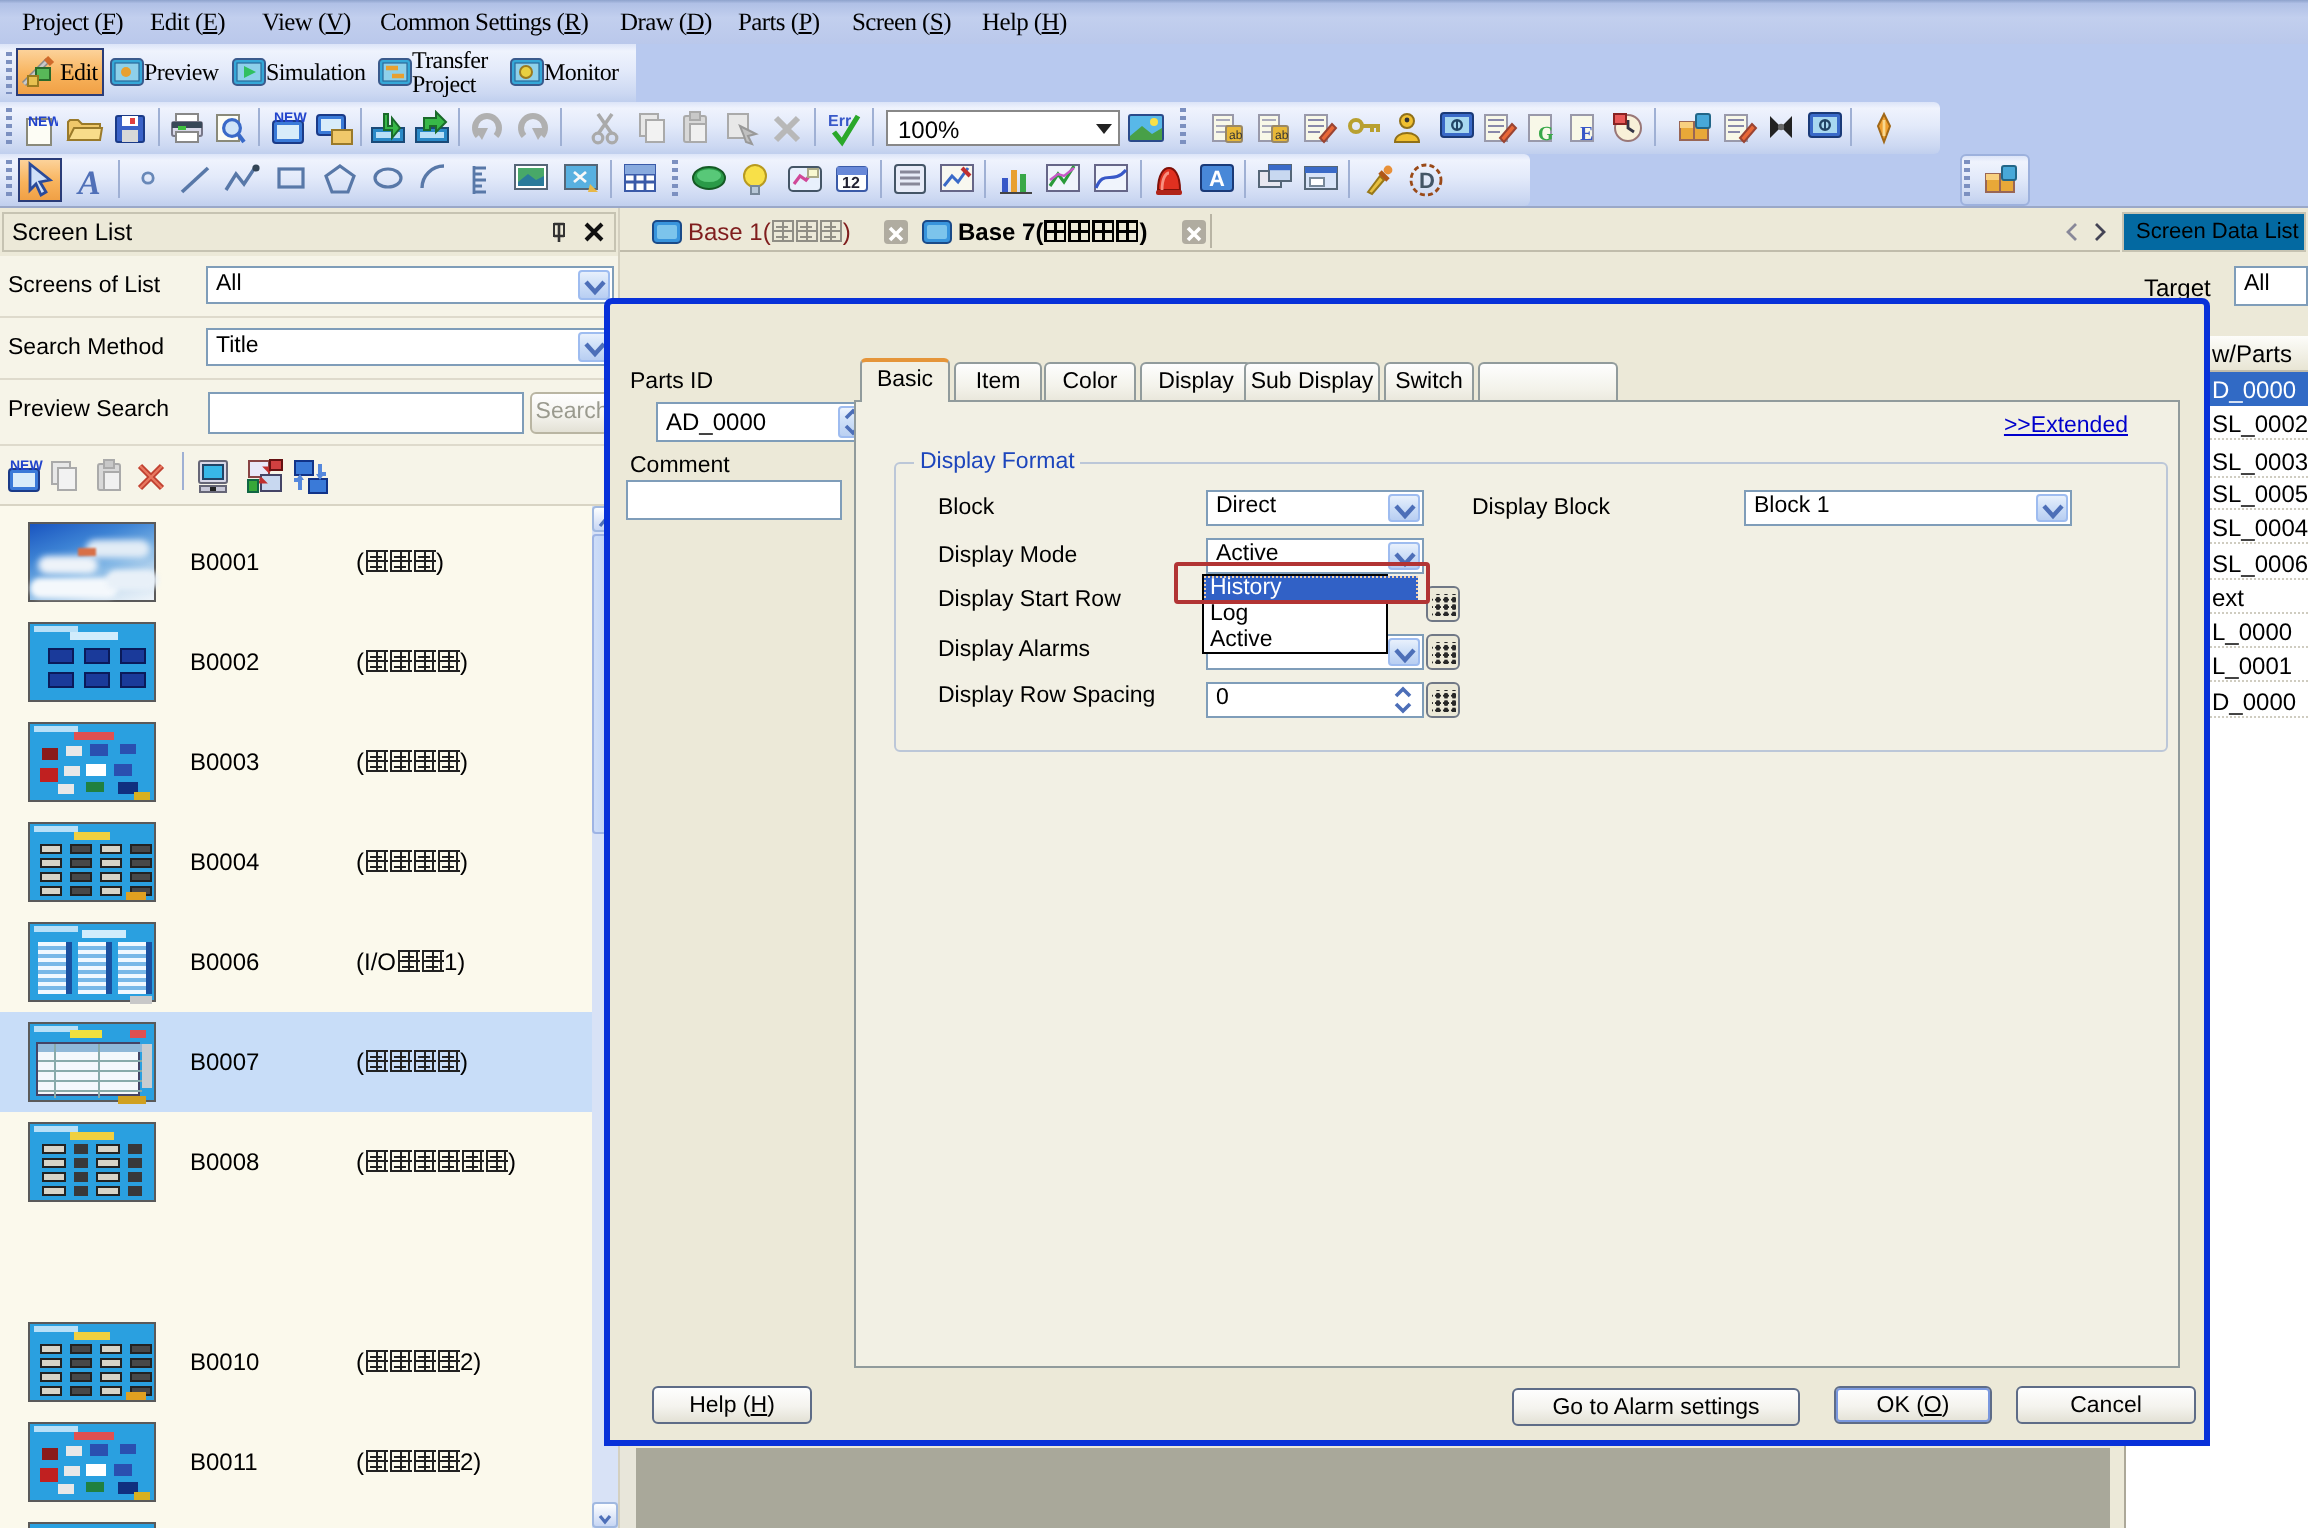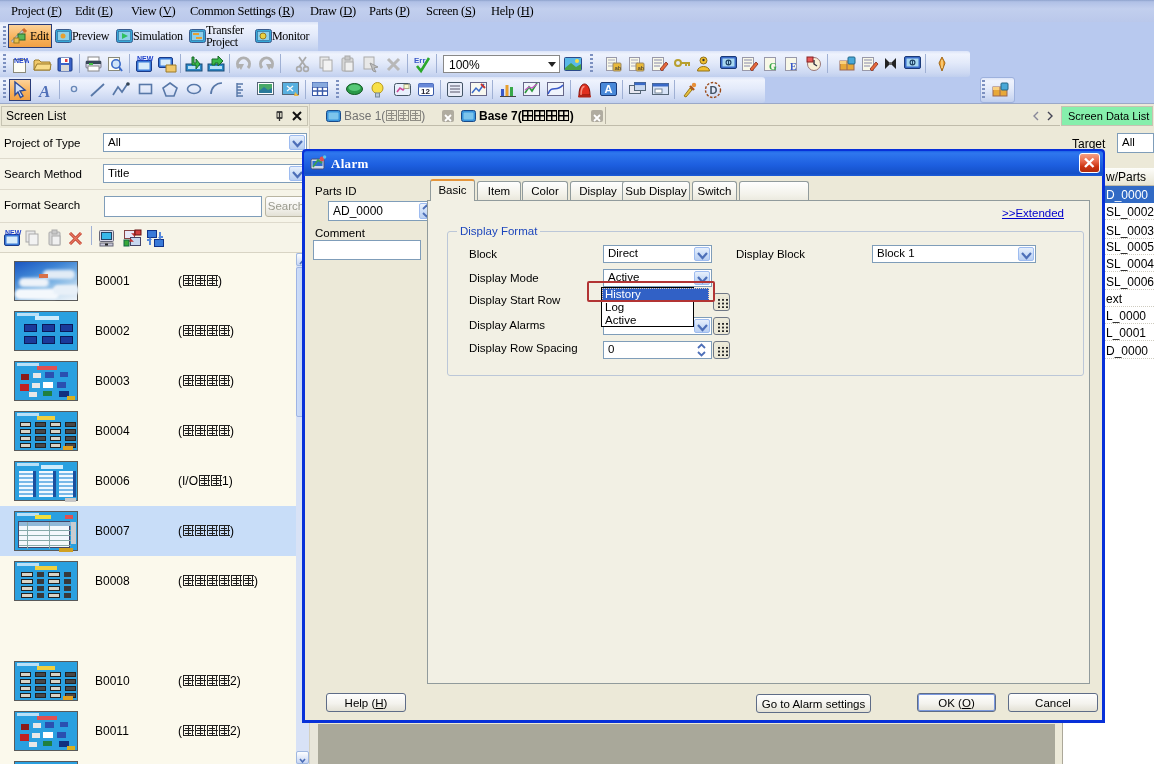--- a/index.html
+++ b/index.html
@@ -583,23 +583,23 @@
 <div id="lpanel" class="abs">
  <div id="lhead" class="abs">Screen List<svg style="position:absolute;right:22px;top:3px" width="12" height="13">
           <path d="M4 2 h5 M6.5 2 v6 M4 8 h5 M6.5 8 v3" stroke="#333" stroke-width="1.3" fill="none"></path>
           <rect x="4" y="2" width="5" height="6" fill="none" stroke="#333"></rect>
         </svg><svg style="position:absolute;right:4px;top:3px" width="12" height="12">
           <path d="M2 2 L10 10 M10 2 L2 10" stroke="#111" stroke-width="2"></path>
         </svg></div>
  <div class="lrow" style="top:24px;height:31px"></div>
  <div class="lrow" style="top:55px;height:31px"></div>
  <div class="lrow" style="top:86px;height:33px"></div>
- <div class="llabel" style="top:33px">Project of Type</div>
+ <div class="llabel" style="top:33px">Screens of List</div>
  <div class="llabel" style="top:64px">Search Method</div>
- <div class="llabel" style="top:95px">Format Search</div>
+ <div class="llabel" style="top:95px">Preview Search</div>
  <div class="combo" style="left:103px;top:29px;width:204px;height:19px">
         <span class="ctext">All</span>
         <span class="cbtn">
           <svg width="11" height="8">
             <path d="M1 1 L5.5 6 L10 1" stroke="#4d6fb8" stroke-width="2.2" fill="none"></path>
           </svg>
         </span>
       </div>
  <div class="combo" style="left:103px;top:60px;width:204px;height:19px">
         <span class="ctext">Title</span>
@@ -872,21 +872,21 @@
           <path d="M3 4 L5.5 7 L8 4" stroke="#4d6fb8" stroke-width="1.6" fill="none"></path>
         </svg></div>
       <div class="abs" style="left:296px;top:163px;width:13px;height:150px;background:linear-gradient(90deg,#cdddf8,#b8ccf2);border:1px solid #9eb4e4;border-radius:2px"></div>
     </div>
 
 <div id="tabbar" class="abs">
       <svg class="abs" style="left:16px;top:6px" width="15" height="12">
         <rect x="0.5" y="0.5" width="14" height="11" rx="2" fill="#3894dc" stroke="#1a4a88"></rect>
         <rect x="2.5" y="2.5" width="10" height="7" rx="1" fill="#7cc4ec"></rect>
       </svg>
-      <span class="abs" style="left:34px;top:5px;font-size:12px;color:#737373">Base 1(<span class="cj g"></span><span class="cj g"></span><span class="cj g"></span>)</span>
+      <span class="abs" style="left:34px;top:5px;font-size:12px;color:#7f1d1d">Base 1(<span class="cj g"></span><span class="cj g"></span><span class="cj g"></span>)</span>
       <div class="abs" style="left:132px;top:6px;width:12px;height:12px;background:#b0aca0;border-radius:2px"><svg width="12" height="12">
           <path d="M3 3 L9 9 M9 3 L3 9" stroke="#fff" stroke-width="1.8"></path>
         </svg></div>
       <svg class="abs" style="left:151px;top:6px" width="15" height="12">
         <rect x="0.5" y="0.5" width="14" height="11" rx="2" fill="#3894dc" stroke="#1a4a88"></rect>
         <rect x="2.5" y="2.5" width="10" height="7" rx="1" fill="#7cc4ec"></rect>
       </svg>
       <span class="abs" style="left:169px;top:5px;font-size:12px;font-weight:bold;color:#000">Base 7(<span class="cj b"></span><span class="cj b"></span><span class="cj b"></span><span class="cj b"></span>)</span>
       <div class="abs" style="left:281px;top:6px;width:12px;height:12px;background:#b0aca0;border-radius:2px"><svg width="12" height="12">
           <path d="M3 3 L9 9 M9 3 L3 9" stroke="#fff" stroke-width="1.8"></path>
@@ -895,21 +895,21 @@
       <svg class="abs" style="left:723px;top:7px" width="22" height="10">
         <path d="M5 1 L1 5 L5 9" stroke="#889" fill="none" stroke-width="1.4"></path>
         <path d="M15 1 L19 5 L15 9" stroke="#445" fill="none" stroke-width="1.4"></path>
       </svg>
     </div>
 <div class="abs" style="left:310px;top:126px;width:750px;height:24px;background:#ece9d8"></div>
 <div id="canvas" class="abs"></div>
 <div class="abs" style="left:310px;top:724px;width:8px;height:40px;background:#e8e6da"></div>
 
 <div id="rpanel" class="abs">
- <div class="abs" style="left:1px;top:2px;width:92px;height:20px;border:1px solid #c6c3b2;background:#86efac;padding:3px 0 0 6px;font-size:11px;white-space:nowrap">Screen Data List</div>
+ <div class="abs" style="left:1px;top:2px;width:92px;height:20px;border:1px solid #c6c3b2;background:#0369a1;padding:3px 0 0 6px;font-size:11px;white-space:nowrap">Screen Data List</div>
  <div class="abs" style="left:12px;top:33px;font-size:12px">Target</div>
  <div class="abs combo" style="left:57px;top:29px;width:37px;height:20px">
         <span class="ctext">All</span>
       </div>
  <div class="abs" style="left:2px;top:64px;width:92px;height:600px;background:#fff;border:1px solid #aca899;border-right:none;border-bottom:none"></div>
  <div id="rlist" class="abs" style="left:2px;top:64px;width:92px">
         <div style="position:absolute;left:0;top:0;width:92px;height:18px;background:linear-gradient(#fdfdfa,#e8e5d4);border-bottom:1px solid #c0bcab;font-size:12px;padding:2px 0 0 44px">w/Parts</div>
         <div style="position:absolute;left:0;top:18px;width:92px;height:17px;background:#316ac5;color:#fff;font-size:12px;padding:2px 0 0 44px">D_0000</div>
         <div style="position:absolute;left:0;top:35.3px;width:92px;height:17px;font-size:12px;padding:2px 0 0 44px;border-bottom:1px dotted #cfccc0">SL_0002</div>
         <div style="position:absolute;left:0;top:54px;width:92px;height:17px;font-size:12px;padding:2px 0 0 44px;border-bottom:1px dotted #cfccc0">SL_0003</div>
@@ -917,35 +917,20 @@
         <div style="position:absolute;left:0;top:87.2px;width:92px;height:17px;font-size:12px;padding:2px 0 0 44px;border-bottom:1px dotted #cfccc0">SL_0004</div>
         <div style="position:absolute;left:0;top:104.5px;width:92px;height:17px;font-size:12px;padding:2px 0 0 44px;border-bottom:1px dotted #cfccc0">SL_0006</div>
         <div style="position:absolute;left:0;top:121.80000000000001px;width:92px;height:17px;font-size:12px;padding:2px 0 0 44px;border-bottom:1px dotted #cfccc0">ext</div>
         <div style="position:absolute;left:0;top:139.10000000000002px;width:92px;height:17px;font-size:12px;padding:2px 0 0 44px;border-bottom:1px dotted #cfccc0">L_0000</div>
         <div style="position:absolute;left:0;top:156.4px;width:92px;height:17px;font-size:12px;padding:2px 0 0 44px;border-bottom:1px dotted #cfccc0">L_0001</div>
         <div style="position:absolute;left:0;top:173.70000000000002px;width:92px;height:17px;font-size:12px;padding:2px 0 0 44px;border-bottom:1px dotted #cfccc0">D_0000</div>
       </div>
 </div>
 
 <div id="dlg" class="abs">
- <div id="dlgtitle">
-  <svg style="position:absolute;left:6px;top:4px" width="17" height="17" viewBox="0 0 17 17">
-          <rect x="1" y="4" width="13" height="10" rx="1.5" fill="#cfd8ea" stroke="#44507a"></rect>
-          <rect x="2.5" y="6" width="10" height="5" fill="#2e6fd0"></rect>
-          <path d="M3 12 l5-7 4 3" stroke="#3aa050" stroke-width="1.6" fill="none"></path>
-          <circle cx="12" cy="4" r="2.4" fill="#e05050"></circle>
-          <circle cx="14.6" cy="2" r="1.7" fill="#58c8e8"></circle>
-        </svg>
-  <span class="txt">Alarm</span>
-  <span id="dclose">
-          <svg width="19" height="18" style="position:absolute;left:0;top:0">
-            <path d="M5 4.5 L13.5 13 M13.5 4.5 L5 13" stroke="#fff" stroke-width="2.4"></path>
-          </svg>
-        </span>
- </div>
  <div id="dlgbody" class="abs" style="left:0;top:24px;width:797px;height:547px">
 
   <div class="dlabel" style="left:10px;top:9px">Parts ID</div>
   <div class="input" style="left:23px;top:25px;width:108px;height:20px;font-size:12px">
           <span style="position:absolute;left:4px;top:2px">AD_0000</span>
    <span style="position:absolute;right:1px;top:1px;width:15px;height:16px;background:linear-gradient(#eef4fd,#cfe0f8 45%,#bad0f2);border:1px solid #9ebcf0;border-radius:2px">
     <svg width="13" height="14">
               <path d="M3 5 L6.5 1.5 L10 5" stroke="#4d6fb8" stroke-width="1.8" fill="none"></path>
               <path d="M3 9 L6.5 12.5 L10 9" stroke="#4d6fb8" stroke-width="1.8" fill="none"></path>
             </svg></span>
@@ -1022,18 +1007,18 @@
 
    <div id="ddlist" style="left:173px;top:86px;width:93px;height:40px">
     <div style="position:absolute;left:0;top:0;width:107px;height:13px;background:#3161c6;color:#fff;padding-left:3px;outline:1px dotted #f0d0b0;outline-offset:-1px;line-height:13px">History</div>
     <div style="position:absolute;left:3px;top:13px;line-height:13px">Log</div>
     <div style="position:absolute;left:3px;top:26px;line-height:13px">Active</div>
    </div>
    <div style="position:absolute;left:159px;top:80px;width:128px;height:21px;border:2px solid #b23434;border-radius:2px"></div>
   </div>
 
   <div class="xpbtn" style="left:21px;top:517px;width:80px">Help (<u>H</u>)</div>
-  <div class="xpbtn" style="left:451px;top:518px;width:115px">Go to Alarm settings</div>
+  <div class="xpbtn" style="left:451px;top:518px;width:144px">Go to Alarm settings</div>
   <div class="xpbtn" style="left:612px;top:517px;width:79px;box-shadow:0 0 0 1px #7a98df inset">OK (<u>O</u>)</div>
   <div class="xpbtn" style="left:703px;top:517px;width:90px">Cancel</div>
  </div>
 </div>
 </div>
 
 </body></html>

